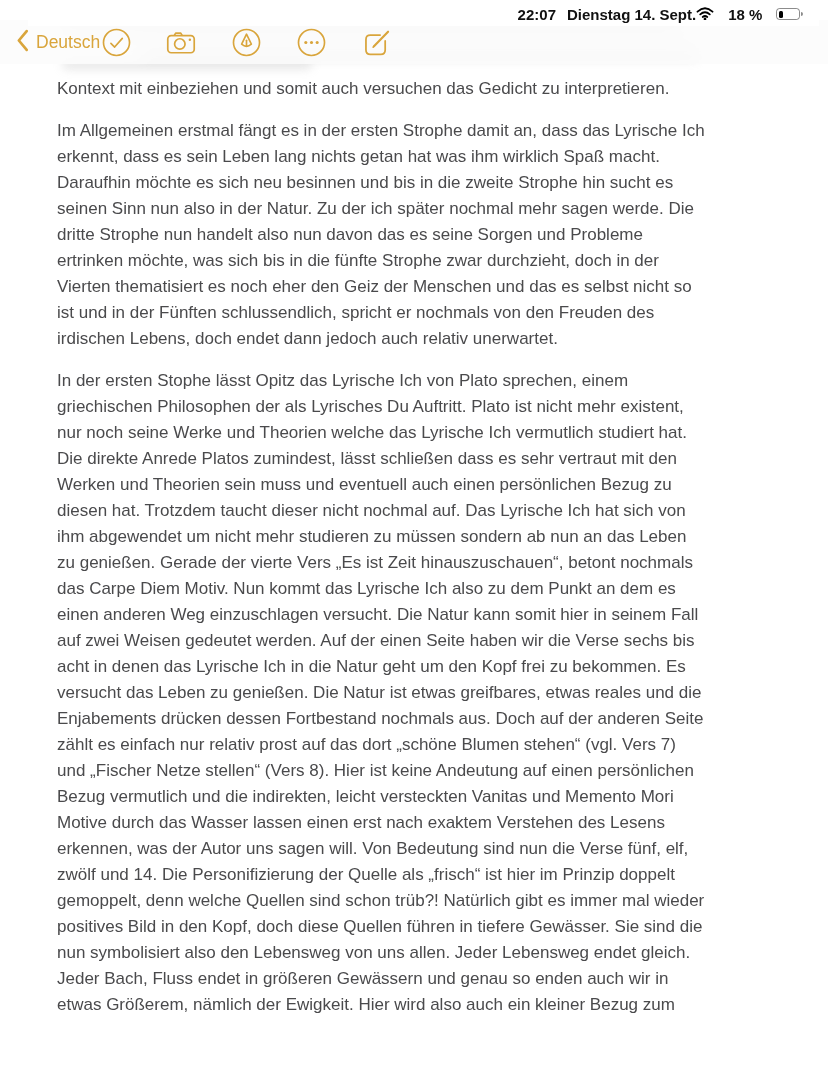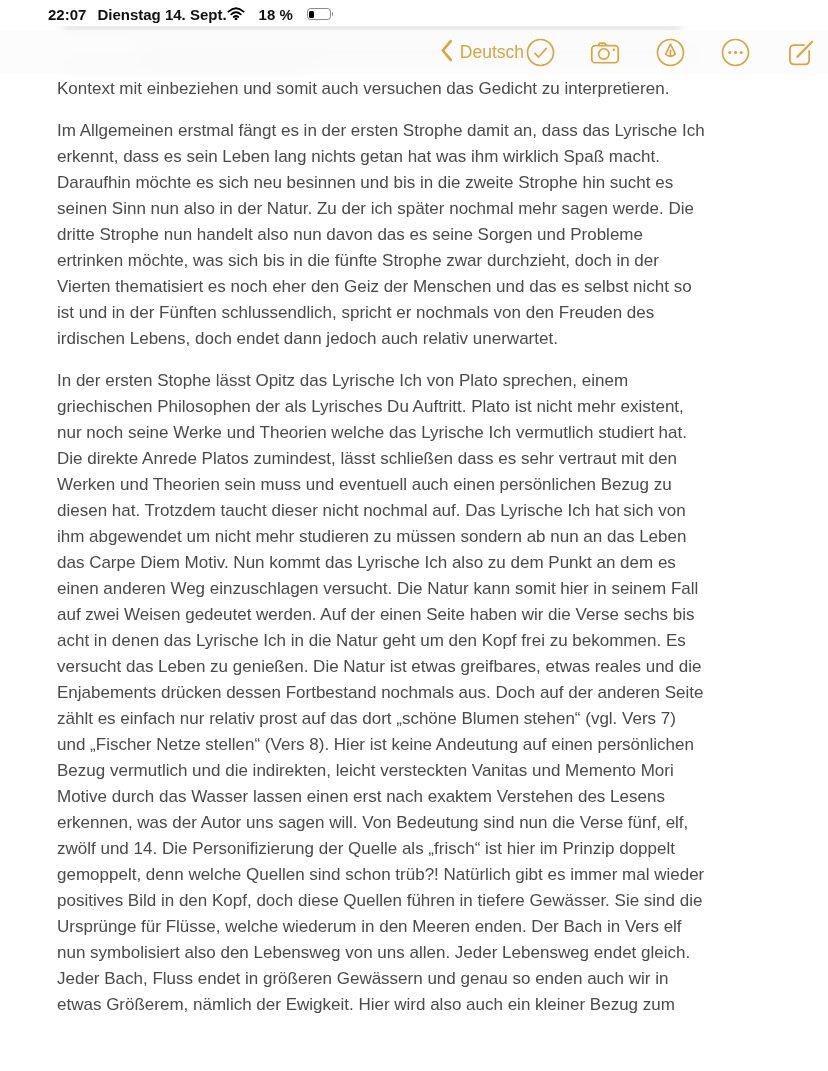--- a/index.html
+++ b/index.html
@@ -3,44 +3,44 @@
 <meta charset="utf-8">
 <style>
   * { margin:0; padding:0; box-sizing:border-box; }
   html,body { width:828px; height:1071px; overflow:hidden; background:#fff; }
   body { font-family:"Liberation Sans", sans-serif; position:relative; }
 
   .screen { position:absolute; inset:0; background:#fff; }
 
   
   .status-bar {
-    position:absolute; top:0; left:0; right:16px; height:26px;
+    position:absolute; top:0; left:0; right:9px; height:26px;
     background:#fff; z-index:30;
-    display:flex; justify-content:flex-start; align-items:center;
+    display:flex; justify-content:flex-end; align-items:center;
     padding:2px 16px 0 20px;
     color:#111; font-size:15px; font-weight:700;margin-left:28px;
   }
   .sb-left { display:flex; gap:11px; align-items:baseline; }
   .sb-right { display:flex; gap:14px; align-items:center; }
   .battery { position:relative; width:24px; height:12px; border:1px solid rgba(0,0,0,.45); border-radius:3.5px; }
   .battery-fill { position:absolute; left:1.5px; top:1.5px; bottom:1.5px; width:4.5px; background:#000; border-radius:1.5px; }
   .battery-nub { width:1.6px; height:4.5px; background:rgba(0,0,0,.45); border-radius:0 2px 2px 0; margin-left:1px; }
 
   
   .smudge { position:absolute; background:#bdbdbd; opacity:.38; filter:blur(5px); border-radius:6px; z-index:5; }
   .smudge.s1 { left:62px;  top:22px; width:620px; height:12px; }
   .smudge.s2 { left:140px; top:48px; width:560px; height:12px; }
   .smudge.s3 { left:62px;  top:60px; width:250px; height:9px; }
 
   
   .nav-bar {
-    position:absolute; top:30px; left:0; right:0; height:44px; z-index:20;
+    position:absolute; top:20px; left:0; right:0; height:44px; z-index:20;
     background:rgba(252,252,252,.86);
     -webkit-backdrop-filter:blur(8px); backdrop-filter:blur(8px);
-    display:flex; align-items:center; justify-content:flex-end;
+    display:flex; align-items:center; justify-content:flex-start;
     padding:0 10px 0 16px;
   }
   .back-button { display:flex; align-items:center; gap:7px; cursor:pointer; }
   .back-label { font-size:17.5px; color:var(--accent); }
   .toolbar { display:flex; align-items:center; gap:33px; margin-right:2px; }
   .tb-btn { width:32px; height:32px; display:flex; align-items:center; justify-content:center; cursor:pointer; background:none; border:none; }
   .tb-btn svg { display:block; }
 
   
   .note-body {
@@ -151,34 +151,34 @@
         <div class="line">irdischen Lebens, doch endet dann jedoch auch relativ unerwartet.</div>
       </div>
       <div class="para">
         <div class="line">In der ersten Stophe lässt Opitz das Lyrische Ich von Plato sprechen, einem</div>
         <div class="line">griechischen Philosophen der als Lyrisches Du Auftritt. Plato ist nicht mehr existent,</div>
         <div class="line">nur noch seine Werke und Theorien welche das Lyrische Ich vermutlich studiert hat.</div>
         <div class="line">Die direkte Anrede Platos zumindest, lässt schließen dass es sehr vertraut mit den</div>
         <div class="line">Werken und Theorien sein muss und eventuell auch einen persönlichen Bezug zu</div>
         <div class="line">diesen hat. Trotzdem taucht dieser nicht nochmal auf. Das Lyrische Ich hat sich von</div>
         <div class="line">ihm abgewendet um nicht mehr studieren zu müssen sondern ab nun an das Leben</div>
+        <div class="line">zu genießen. Gerade der vierte Vers „Es ist Zeit hinauszuschauen“, betont nochmals</div>
         <div class="line">das Carpe Diem Motiv. Nun kommt das Lyrische Ich also zu dem Punkt an dem es</div>
         <div class="line">einen anderen Weg einzuschlagen versucht. Die Natur kann somit hier in seinem Fall</div>
         <div class="line">auf zwei Weisen gedeutet werden. Auf der einen Seite haben wir die Verse sechs bis</div>
         <div class="line">acht in denen das Lyrische Ich in die Natur geht um den Kopf frei zu bekommen. Es</div>
         <div class="line">versucht das Leben zu genießen. Die Natur ist etwas greifbares, etwas reales und die</div>
         <div class="line">Enjabements drücken dessen Fortbestand nochmals aus. Doch auf der anderen Seite</div>
         <div class="line">zählt es einfach nur relativ prost auf das dort „schöne Blumen stehen“ (vgl. Vers 7)</div>
         <div class="line">und „Fischer Netze stellen“ (Vers 8). Hier ist keine Andeutung auf einen persönlichen</div>
         <div class="line">Bezug vermutlich und die indirekten, leicht versteckten Vanitas und Memento Mori</div>
         <div class="line">Motive durch das Wasser lassen einen erst nach exaktem Verstehen des Lesens</div>
         <div class="line">erkennen, was der Autor uns sagen will. Von Bedeutung sind nun die Verse fünf, elf,</div>
         <div class="line">zwölf und 14. Die Personifizierung der Quelle als „frisch“ ist hier im Prinzip doppelt</div>
         <div class="line">gemoppelt, denn welche Quellen sind schon trüb?! Natürlich gibt es immer mal wieder</div>
         <div class="line">positives Bild in den Kopf, doch diese Quellen führen in tiefere Gewässer. Sie sind die</div>
-        <div class="line">Ursprünge für Flüsse, welche wiederum in den Meeren enden. Der Bach in Vers elf</div>
         <div class="line">nun symbolisiert also den Lebensweg von uns allen. Jeder Lebensweg endet gleich.</div>
         <div class="line">Jeder Bach, Fluss endet in größeren Gewässern und genau so enden auch wir in</div>
         <div class="line">etwas Größerem, nämlich der Ewigkeit. Hier wird also auch ein kleiner Bezug zum</div>
       </div>
     </div>
 
 </div>
 
 </body></html>

